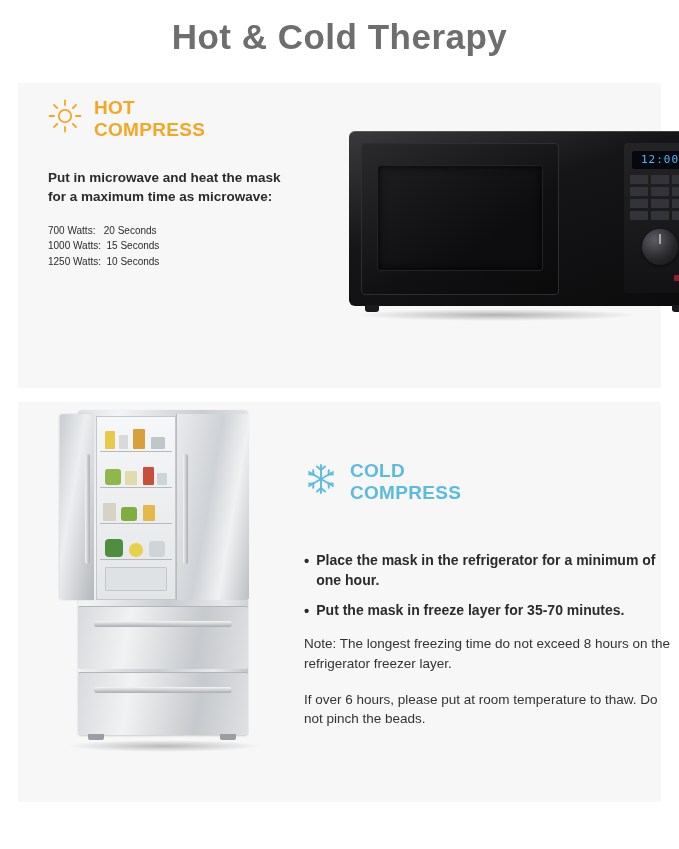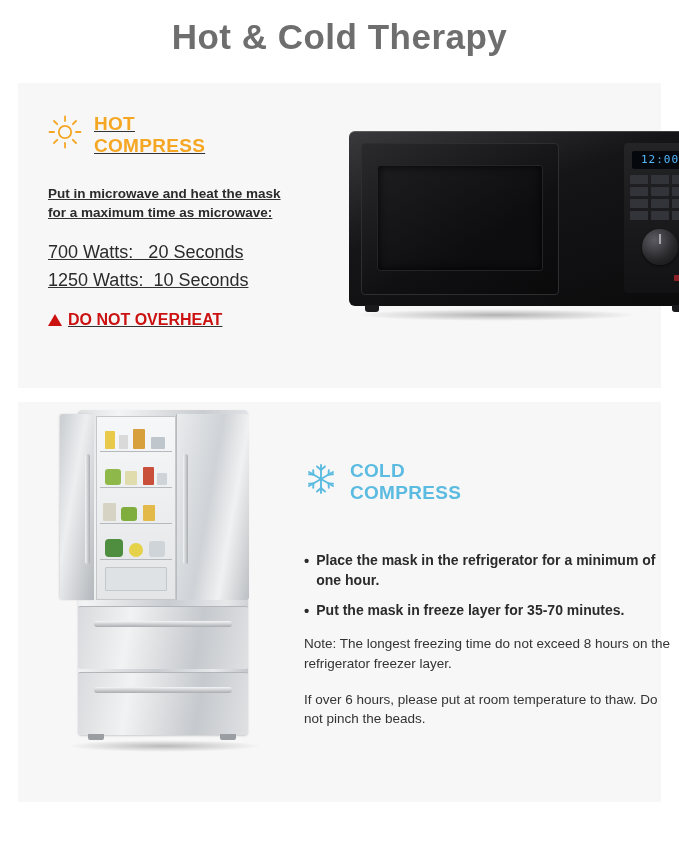--- a/index.html
+++ b/index.html
@@ -45,23 +45,22 @@
     margin-bottom: 14px;
   }
   .panel-cold {
     height: 400px;
   }
 
   
   .hot-left {
     position: absolute;
     left: 12px;
-    top: 30px;
+    top: 14px;
     width: 310px;
-    text-decoration: underline;
   }
   .head-row {
     display: flex;
     align-items: flex-start;
     gap: 12px;
     padding-left: 18px;
   }
   .head-text {
     line-height: 1.18;
     font-size: 19px;
@@ -79,21 +78,21 @@
     margin-top: 26px;
   }
   .hot-lead {
     font-size: 13.5px;
     font-weight: bold;
     color: #2b2b2b;
     line-height: 1.45;
     margin-bottom: 16px;
   }
   .watt-line {
-    font-size: 18px;
+    font-size: 10px;
     color: #2b2b2b;
     line-height: 1.55;
     white-space: pre;
   }
   .warning {
     margin-top: 16px;
     font-size: 16px;
     font-weight: bold;
     color: #cc1111;
     display: flex;
@@ -387,26 +386,23 @@
           <div>COMPRESS</div>
         </div>
       </div>
 
       <div class="hot-body">
         <div class="hot-lead">
           <div>Put in microwave and heat the mask</div>
           <div>for a maximum time as microwave:</div>
         </div>
         <div class="watt-line">700 Watts:   20 Seconds</div>
+        <div class="watt-line">1000 Watts:  15 Seconds</div>
         <div class="watt-line">1250 Watts:  10 Seconds</div>
 
-        <div class="warning">
-          <span class="warn-tri"></span>
-          <span>DO NOT OVERHEAT</span>
-        </div>
       </div>
     </div>
 
     <div class="microwave">
       <div class="mw-shadow"></div>
       <div class="mw-body">
         <div class="mw-door">
           <div class="mw-window"></div>
         </div>
         <div class="mw-panel">

